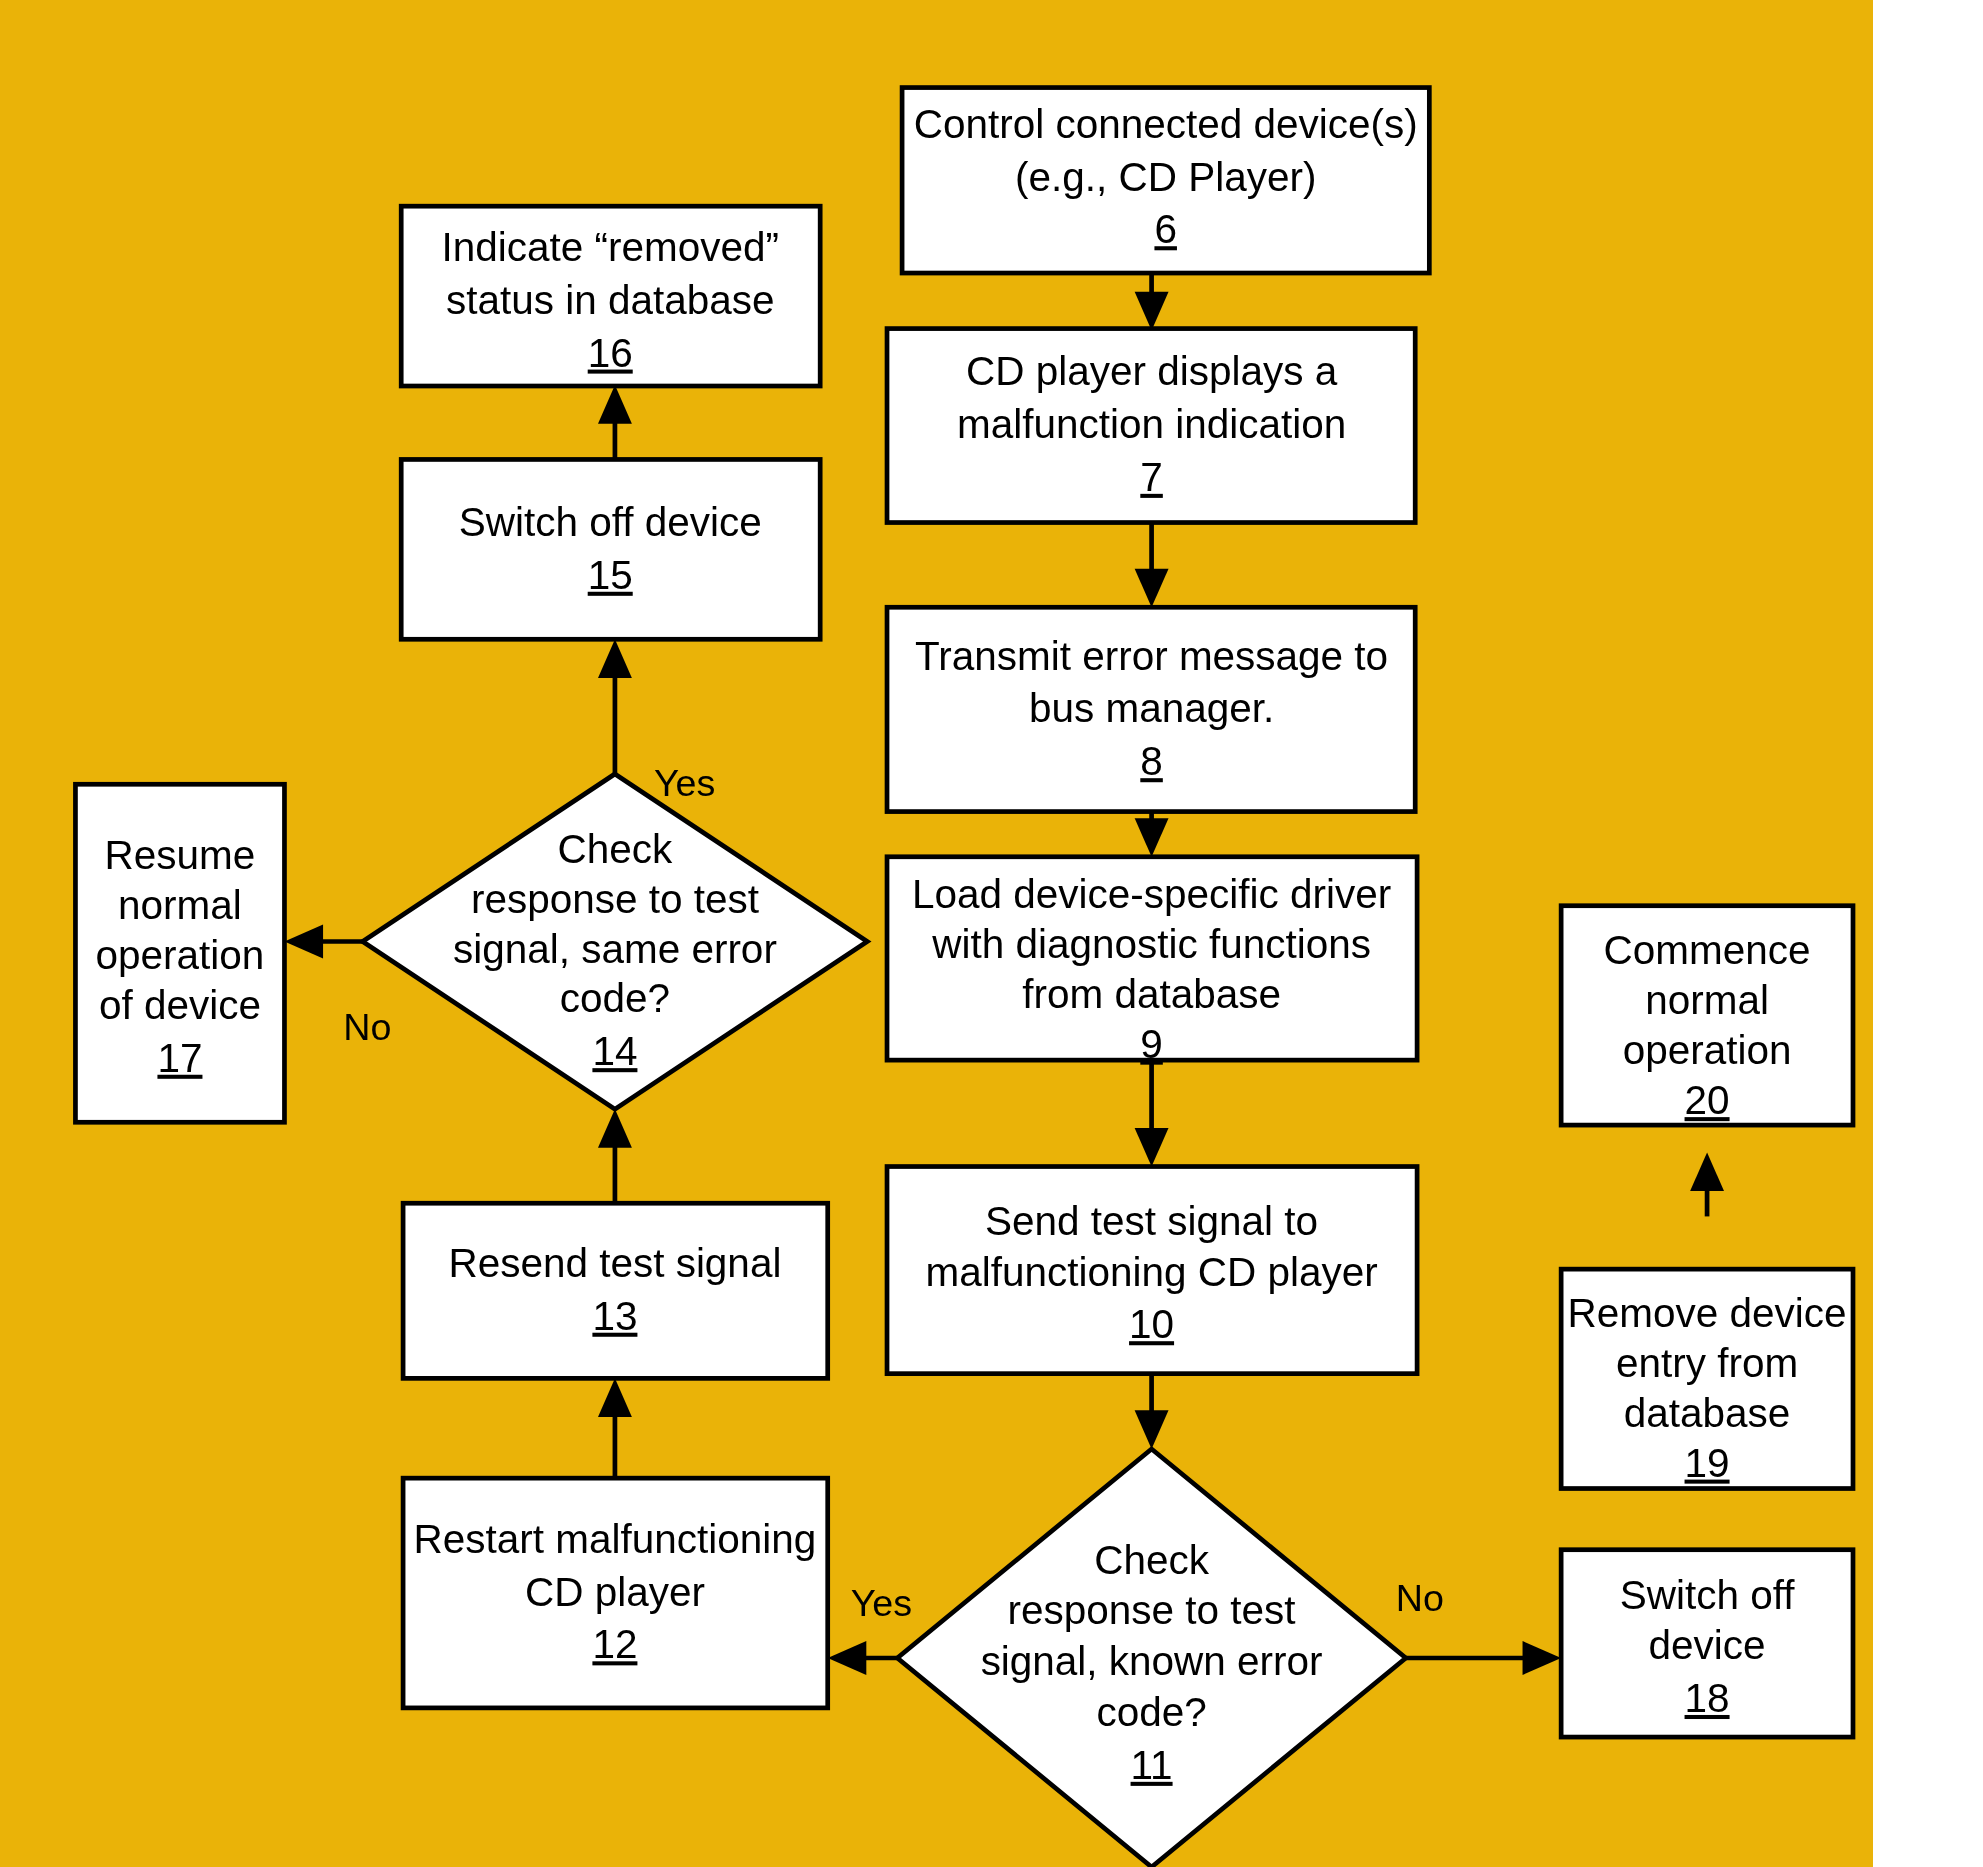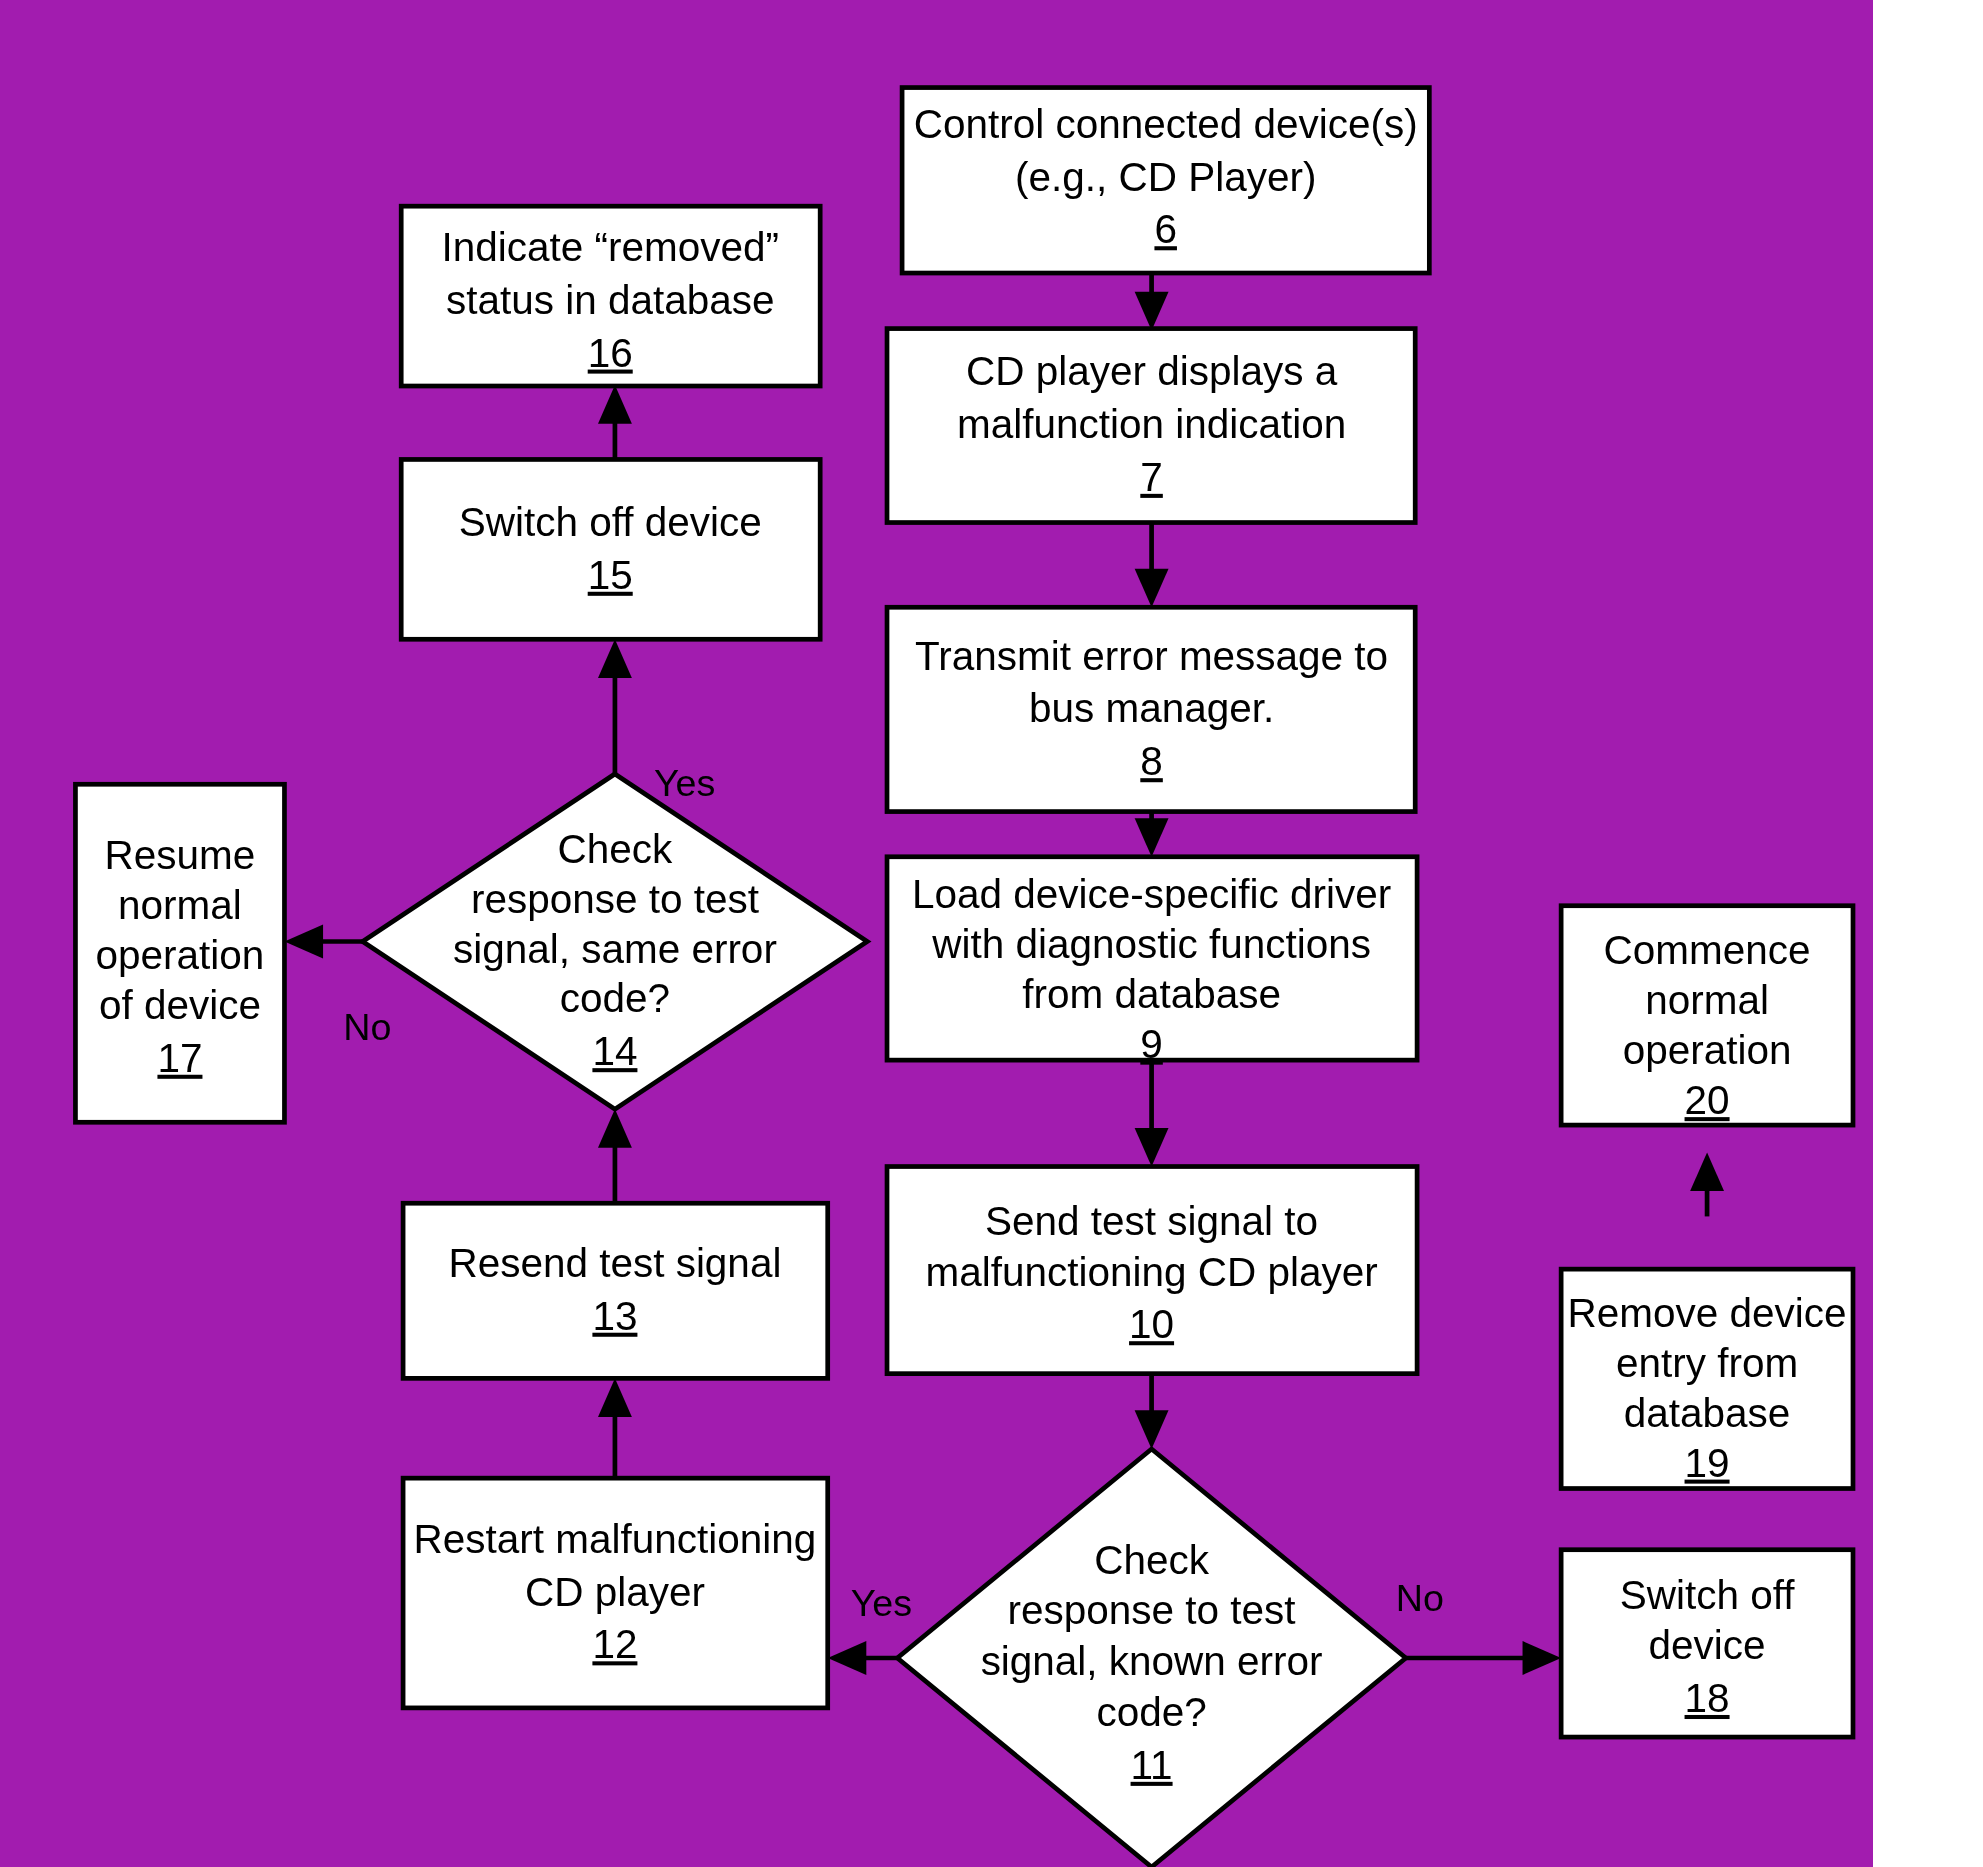--- a/index.html
+++ b/index.html
@@ -10,21 +10,21 @@
   body {
     width: 1984px;
     height: 1867px;
     font-family: "Liberation Sans", sans-serif;
     overflow: hidden;
   }
   #flow-root {
     position: relative;
     width: 1873px;
     height: 1867px;
-    background: #a21caf;
+    background: #eab308;
   }
   svg.flow-svg {
     position: absolute;
     top: 0;
     left: 0;
     width: 1984px;
     height: 1867px;
   }
   .node-box {
     fill: #ffffff;

